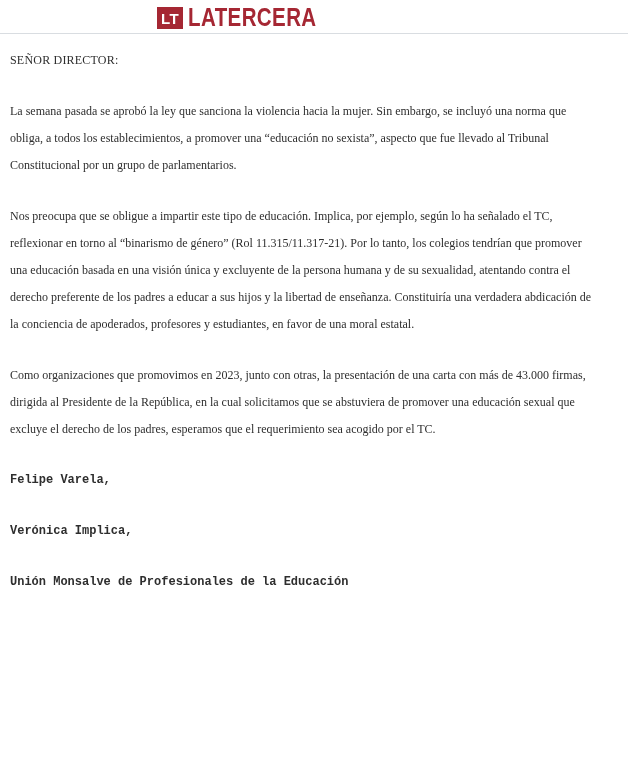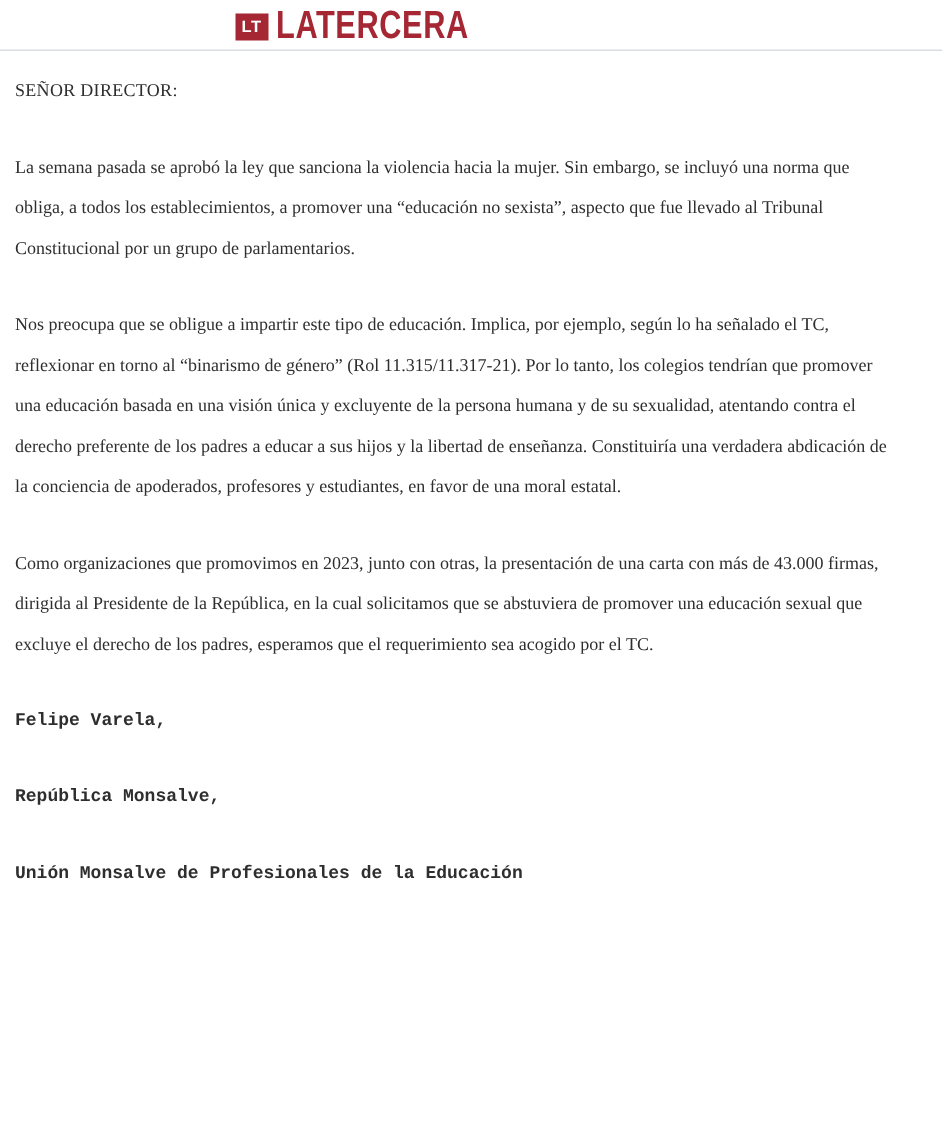--- a/index.html
+++ b/index.html
@@ -31,21 +31,21 @@
     gap: 5px;
     text-decoration: none;
     cursor: pointer;
   }
   .logo-box {
     display: inline-block;
     background: #a52733;
     color: #ffffff;
     font-family: "Liberation Sans", sans-serif;
     font-weight: 700;
-    font-size: 11px;
+    font-size: 15px;
     line-height: 1;
     padding: 4px 4px 3px 4px;
     letter-spacing: 0.5px;
   }
   .logo-word {
     display: inline-block;
     color: #a52733;
     font-family: "Liberation Sans", sans-serif;
     font-weight: 700;
     font-size: 25px;
@@ -89,18 +89,18 @@
 
     <p>La semana pasada se aprobó la ley que sanciona la violencia hacia la mujer. Sin embargo, se incluyó una norma que obliga, a todos los establecimientos, a promover una “educación no sexista”, aspecto que fue llevado al Tribunal Constitucional por un grupo de parlamentarios.</p>
 
     <p>Nos preocupa que se obligue a impartir este tipo de educación. Implica, por ejemplo, según lo ha señalado el TC, reflexionar en torno al “binarismo de género” (Rol 11.315/11.317-21). Por lo tanto, los colegios tendrían que promover una educación basada en una visión única y excluyente de la persona humana y de su sexualidad, atentando contra el derecho preferente de los padres a educar a sus hijos y la libertad de enseñanza. Constituiría una verdadera abdicación de la conciencia de apoderados, profesores y estudiantes, en favor de una moral estatal.</p>
 
     <p>Como organizaciones que promovimos en 2023, junto con otras, la presentación de una carta con más de 43.000 firmas, dirigida al Presidente de la República, en la cual solicitamos que se abstuviera de promover una educación sexual que excluye el derecho de los padres, esperamos que el requerimiento sea acogido por el TC.</p>
 
     <p class="sig">Felipe Varela,</p>
 
 
-    <p class="sig">República Monsalve,</p>
+    <p class="sig">Verónica Implica,</p>
 
     <p class="sig">Unión Monsalve de Profesionales de la Educación</p>
   </main>
 
 </div>
 
 </body></html>

